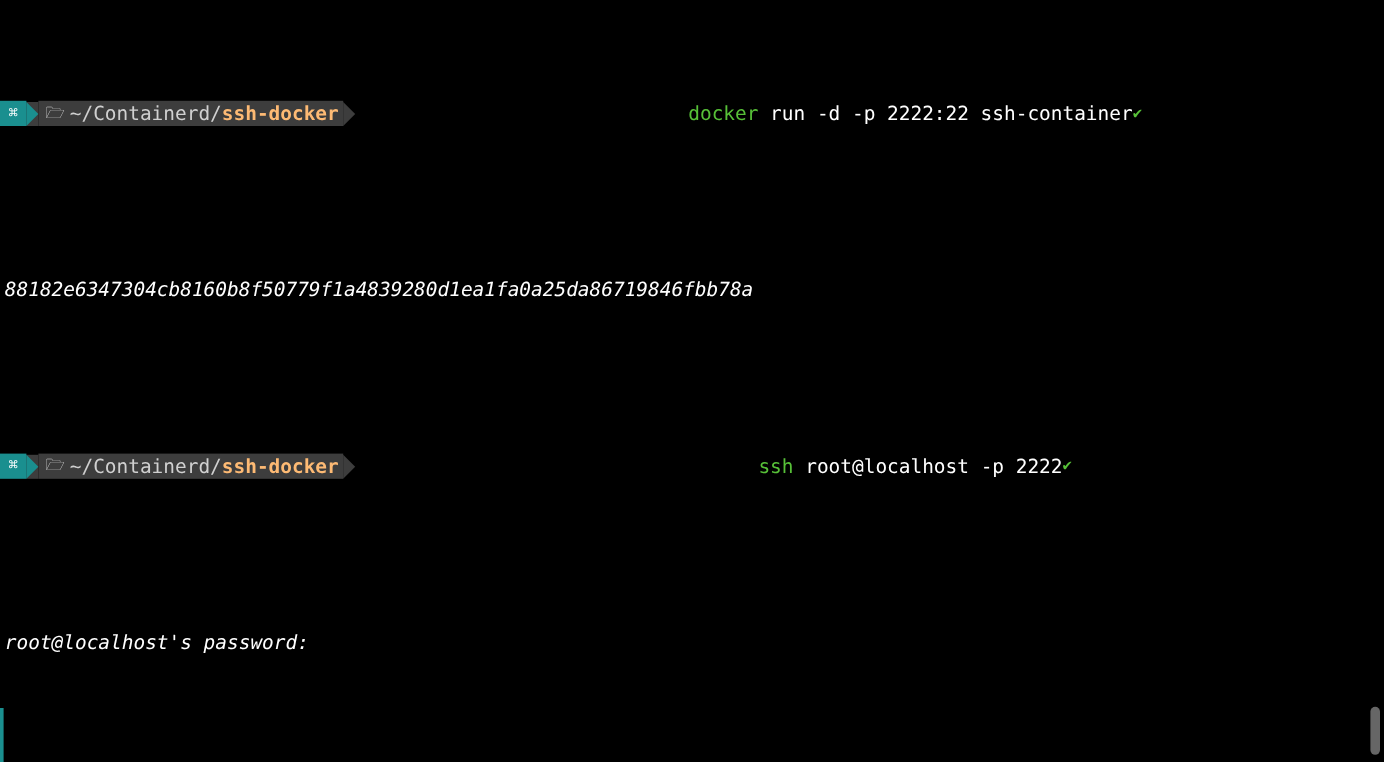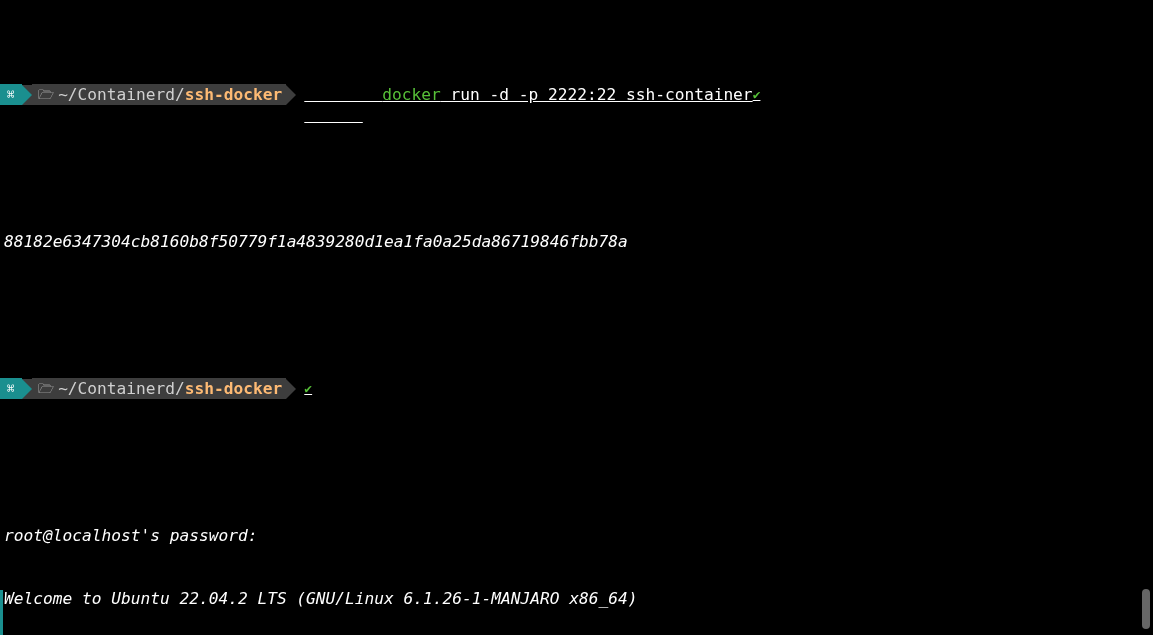--- a/index.html
+++ b/index.html
@@ -56,23 +56,22 @@
     border-bottom: 10.5px solid transparent;
     display: inline-block;
   }
   .arrow-icon-to-path { border-left: 10px solid #1a8f8f; background:#3d3d3d; }
   .arrow-path-to-bg   { border-left: 10px solid #3d3d3d; }
   .cmd-area {
     padding-left: 8px;
     flex: 1;
     display: flex;
     align-items: center;
-    justify-content: flex-start;
+    justify-content: center;
     padding-right: 10px;
-    text-decoration: underline;
   }
   .cmd-green { color: #57c038; }
   .cmd-white { color: #ffffff; }
   .check {
     color: #57c038;
     font-size: 13px;
   }
   .output {
     color: #ffffff;
     padding-left: 4px;
@@ -130,28 +129,30 @@
 
   
   <div class="prompt-line">
     <span class="seg seg-icon">⌘</span>
     <span class="arrow arrow-icon-to-path"></span>
     <span class="seg seg-path">
       <span class="folder-sym">🗁</span><span>~/Containerd/</span><span class="bold-folder">ssh-docker</span>
     </span>
     <span class="arrow arrow-path-to-bg"></span>
     <span class="cmd-area">
+      <span>
+        <span class="cmd-green">ssh</span><span class="cmd-white"> root@localhost -p 2222</span>
+      </span>
       <span class="check">✔</span>
     </span>
   </div>
 
   
   <div class="output">
     <span class="out-line">root@localhost's password:</span>
-    <span class="out-line">Welcome to Ubuntu 22.04.2 LTS (GNU/Linux 6.1.26-1-MANJARO x86_64)</span>
     
     
     
     
     
     
     
     
     
     

